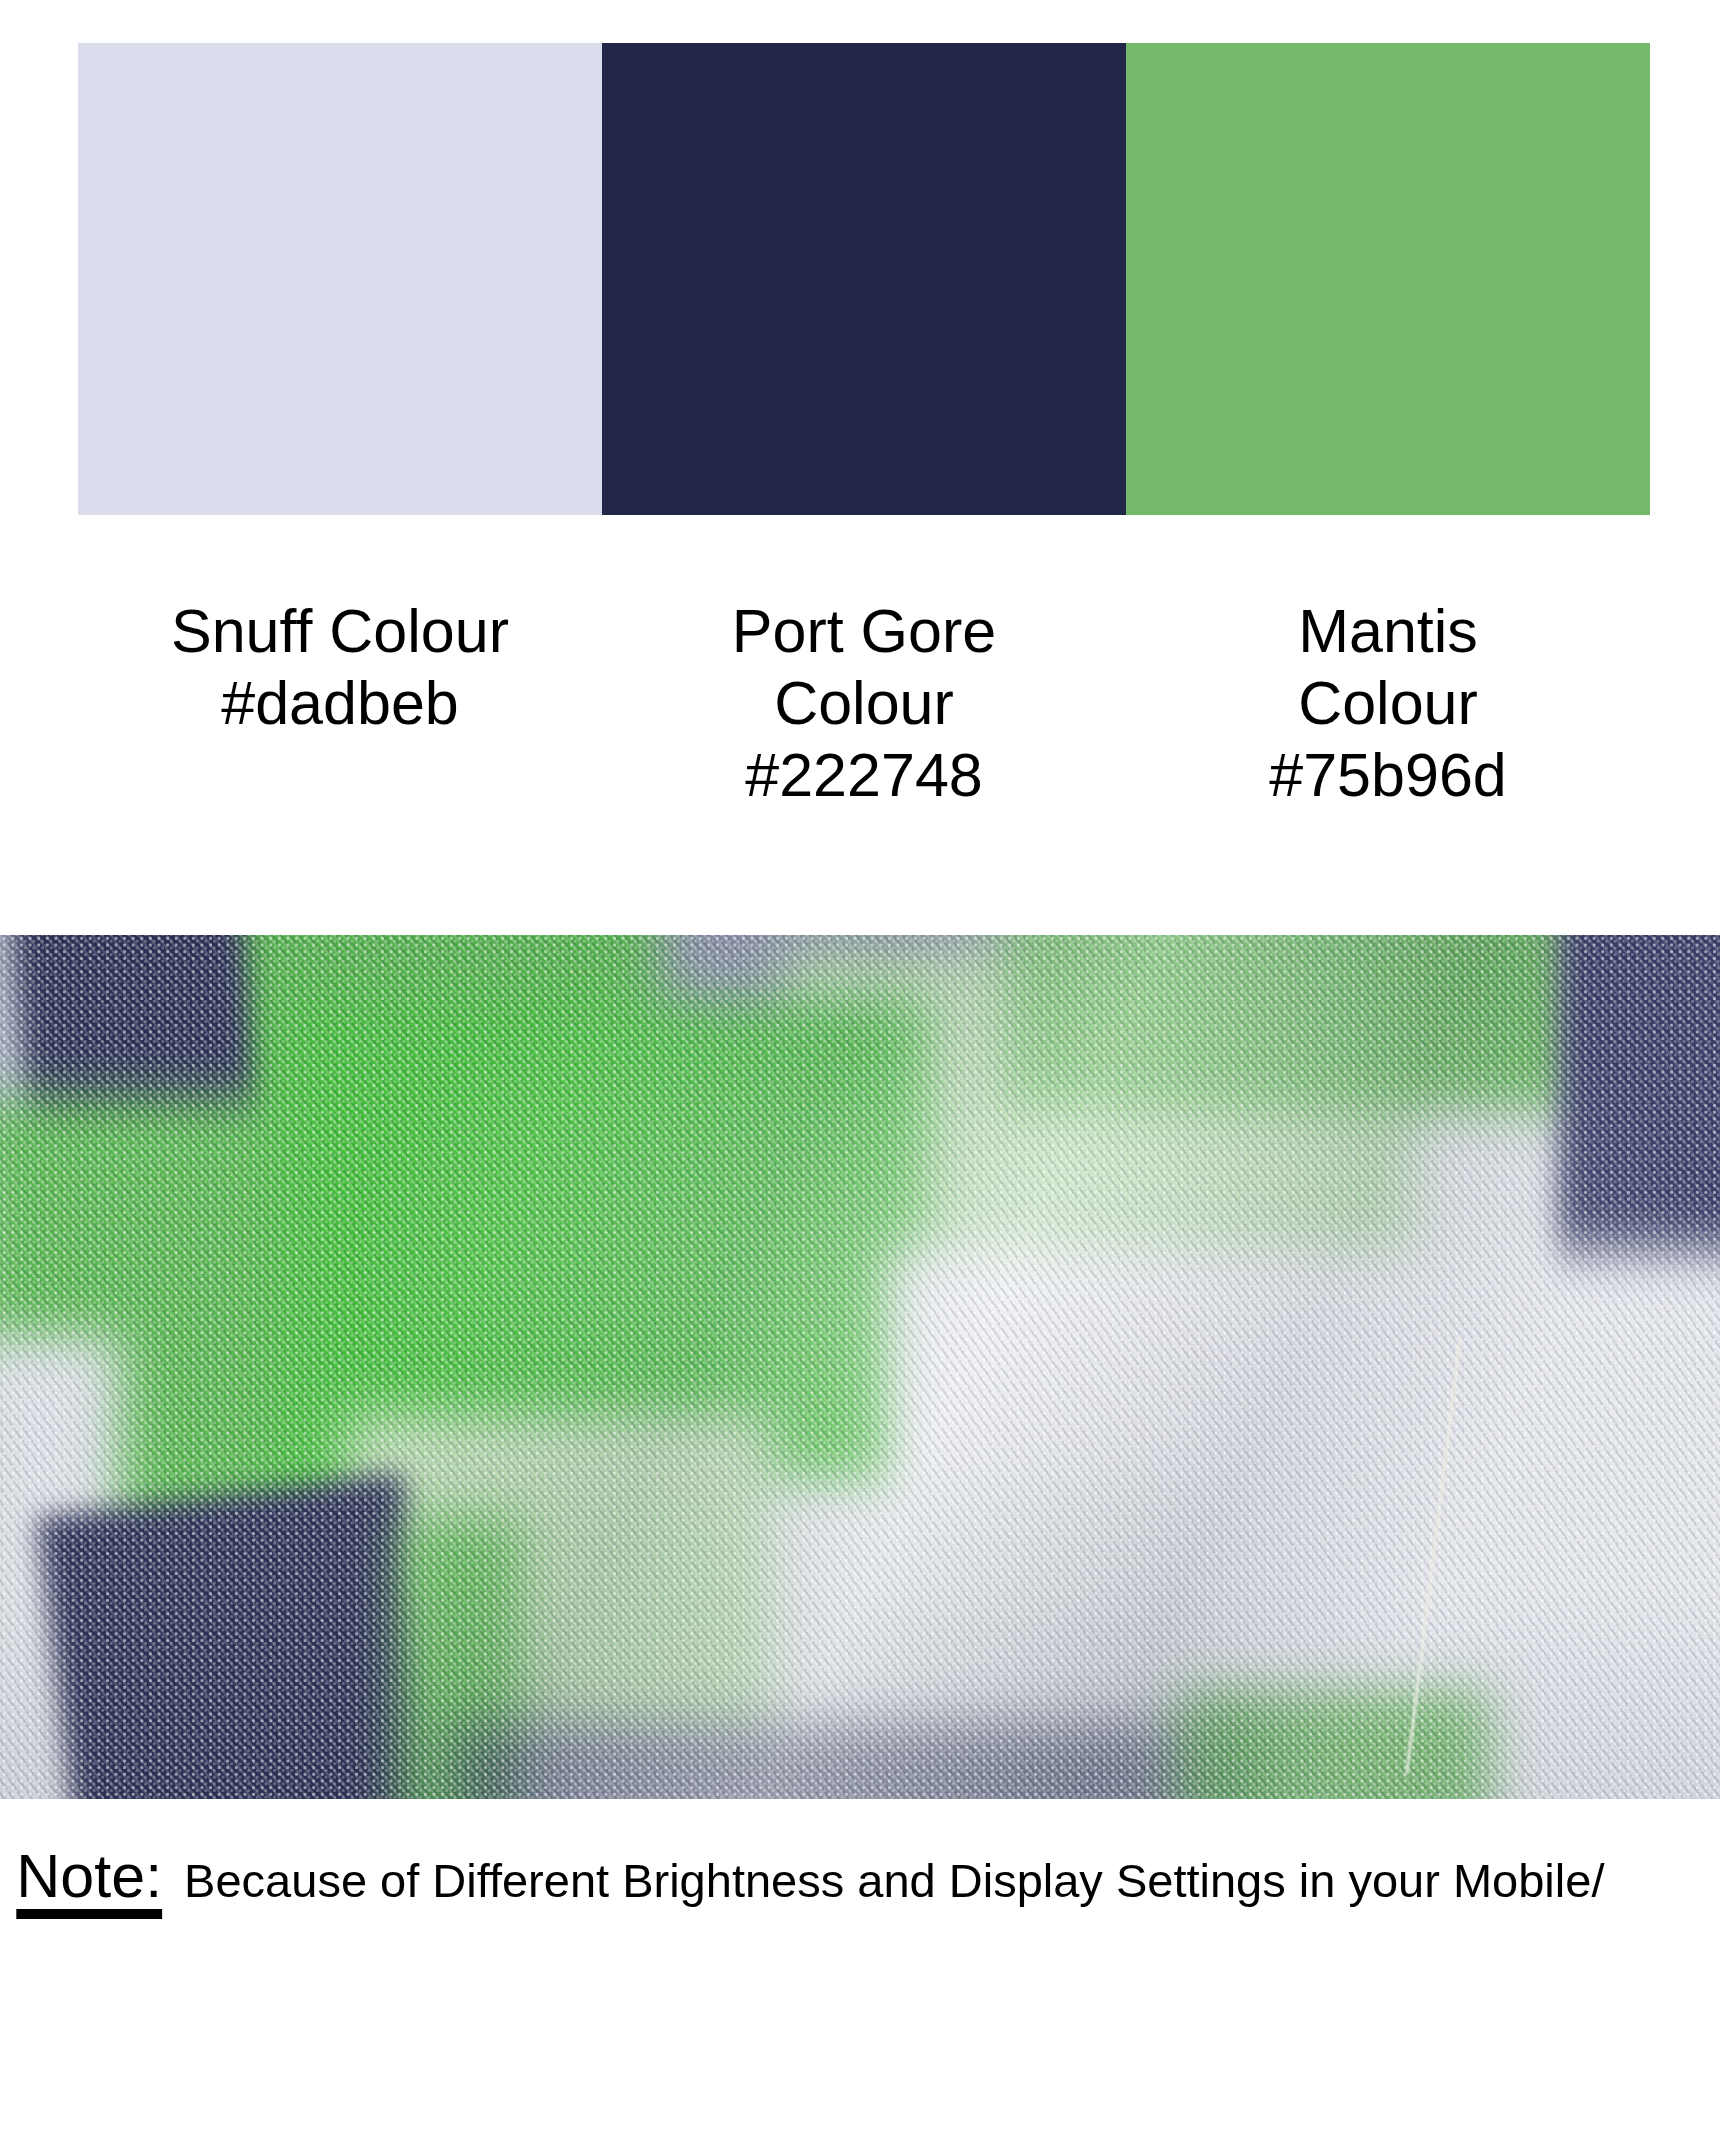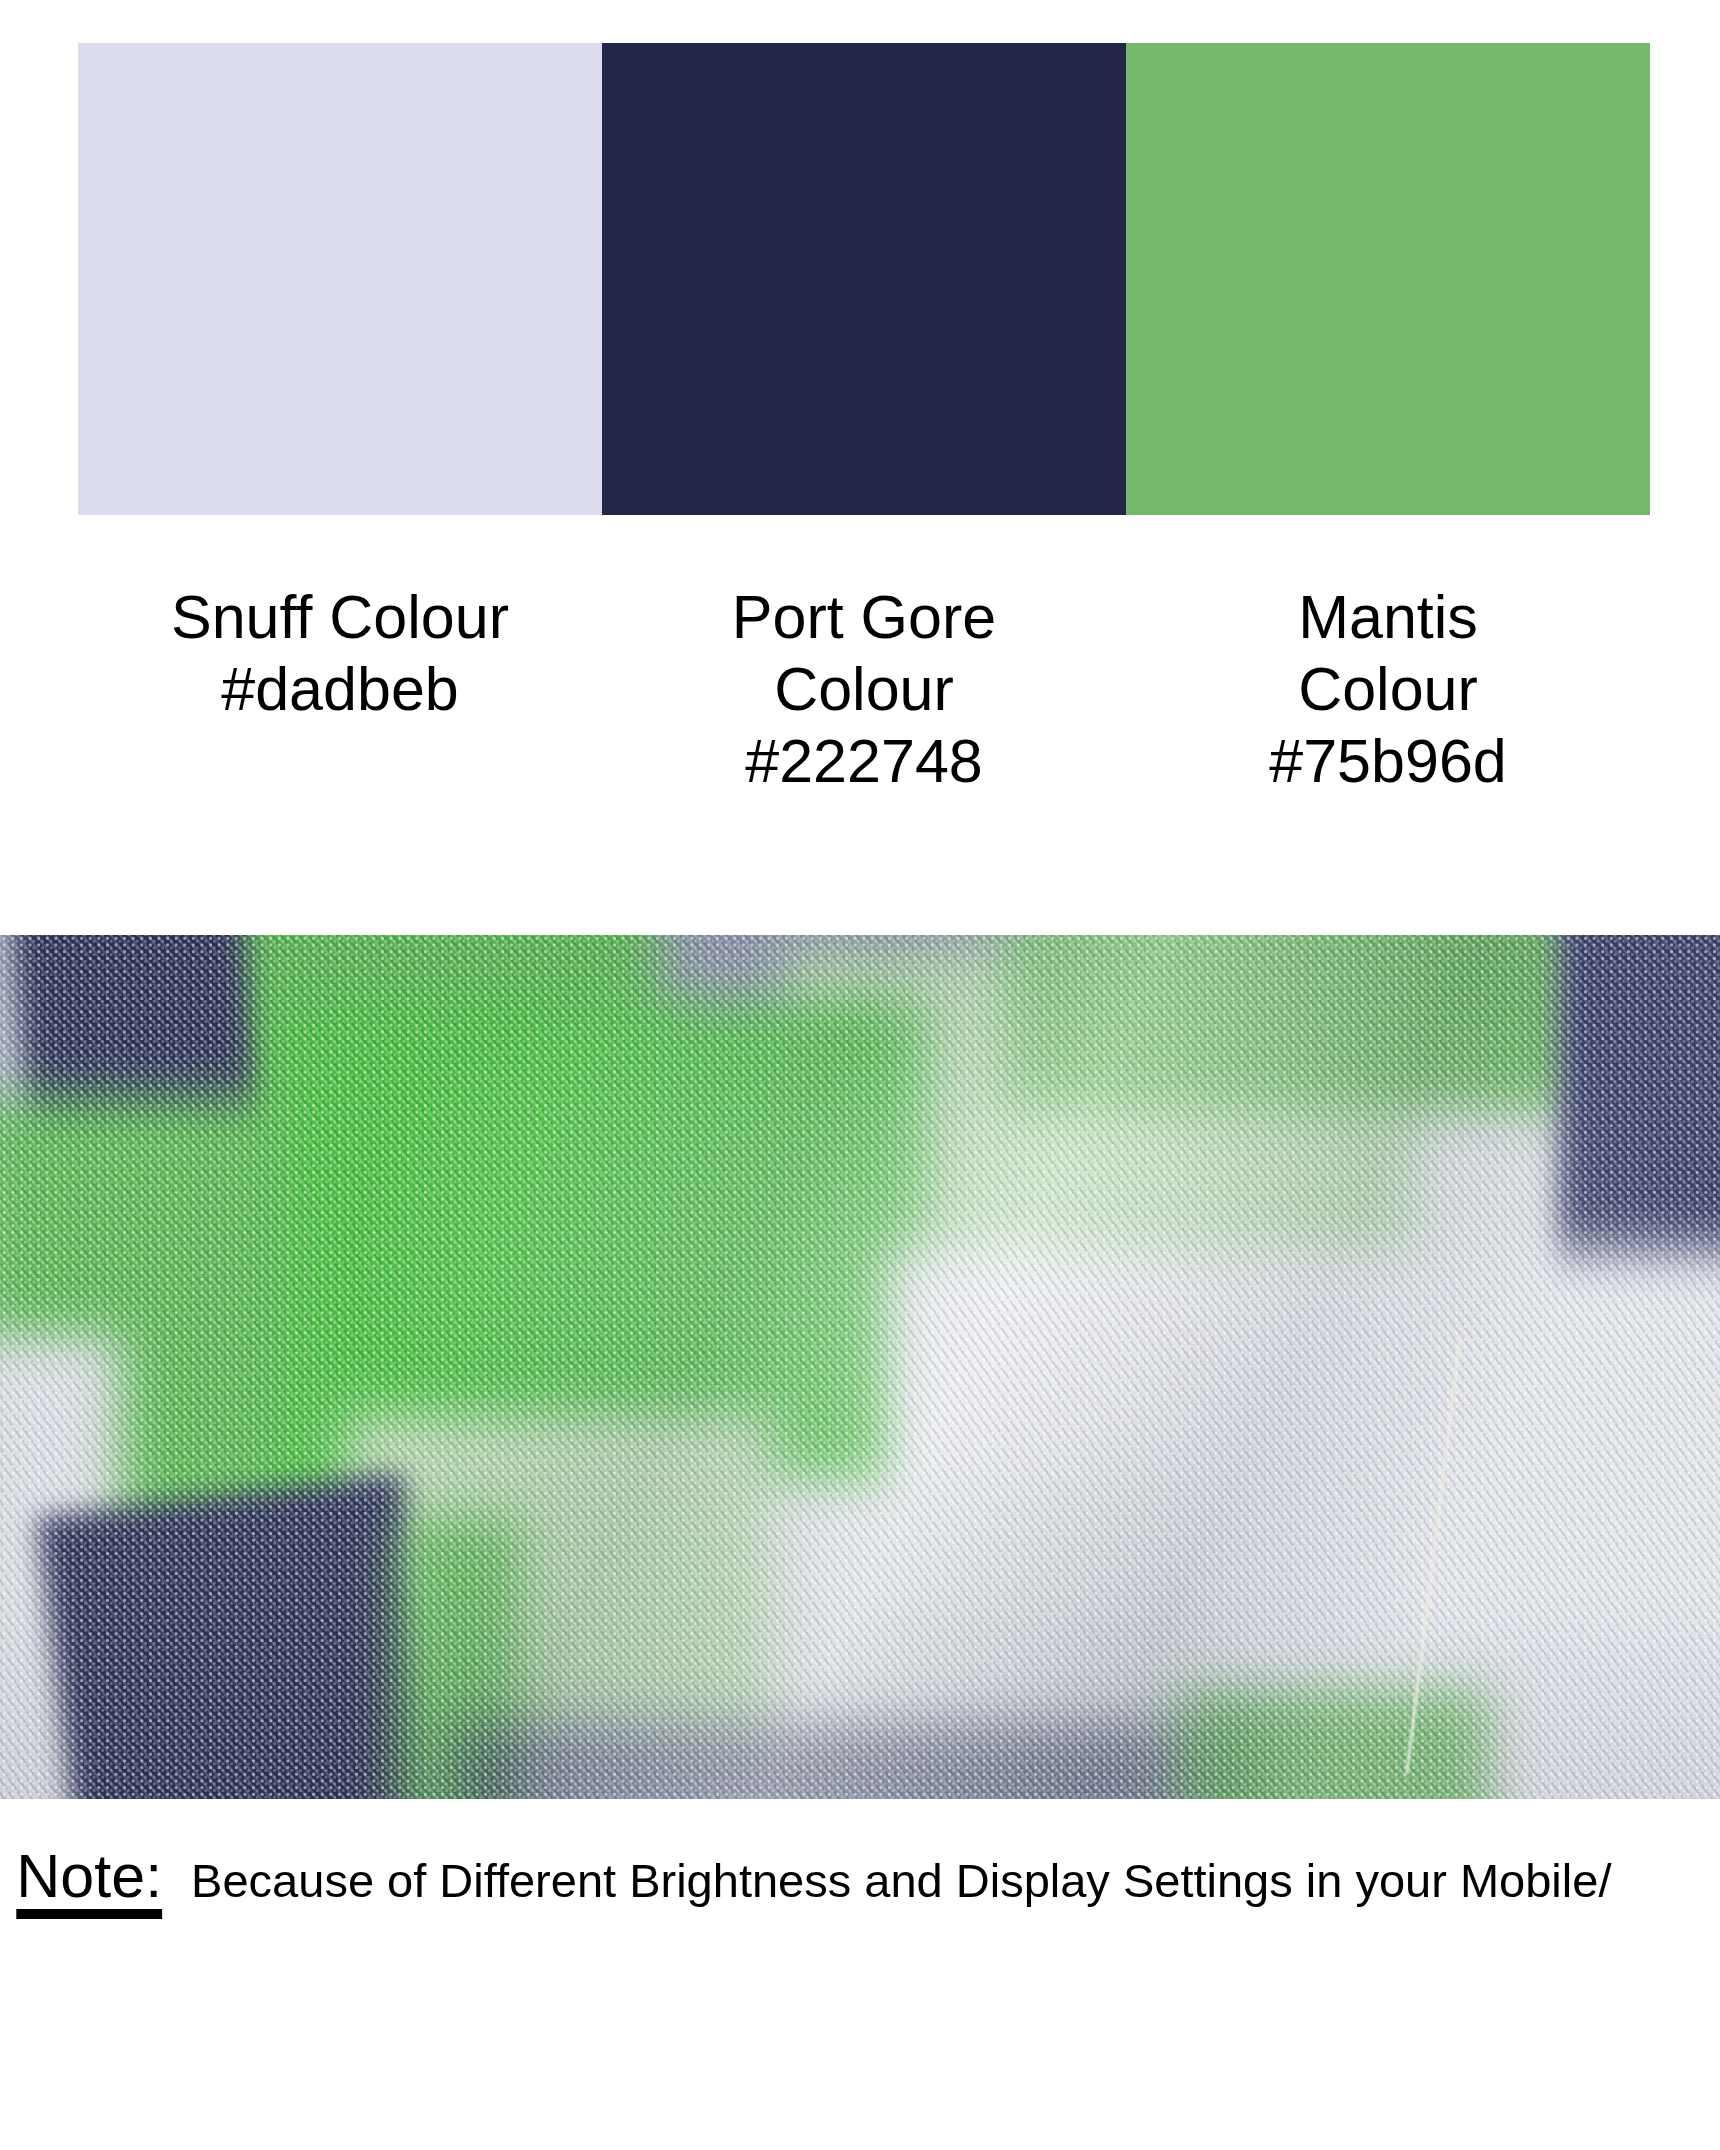--- a/index.html
+++ b/index.html
@@ -21,21 +21,21 @@
     width: 1572px;
     height: 472px;
     display: flex;
   }
   .swatch { flex: 1 1 0; }
 
   
   .label-row {
     position: absolute;
     left: 78px;
-    top: 581px;
+    top: 595px;
     width: 1572px;
     display: flex;
   }
   .swatch-label {
     flex: 1 1 0;
     text-align: center;
     color: #000;
     font-size: 61px;
     line-height: 72px;
     white-space: pre-line;
@@ -109,21 +109,21 @@
   }
   .note-line-first { white-space: nowrap; }
   .note-label {
     font-weight: normal;
     font-size: 61px;
     line-height: 59px;
     text-decoration: underline;
     text-decoration-thickness: 9.6px;
     text-underline-offset: 12.4px;
   }
-  .note-rest { margin-left: 29px; }
+  .note-rest { margin-left: 22px; }
 </style>
 </head>
 <body>
 
 <div class="swatch-row">
   <div class="swatch" style="background: rgb(218, 219, 235);"></div>
   <div class="swatch" style="background: rgb(34, 39, 72);"></div>
   <div class="swatch" style="background: rgb(117, 185, 109);"></div>
 </div>
 

